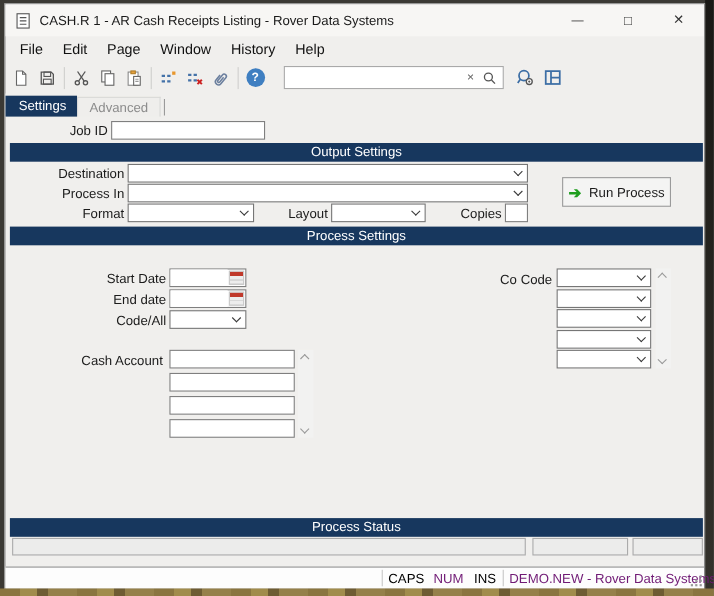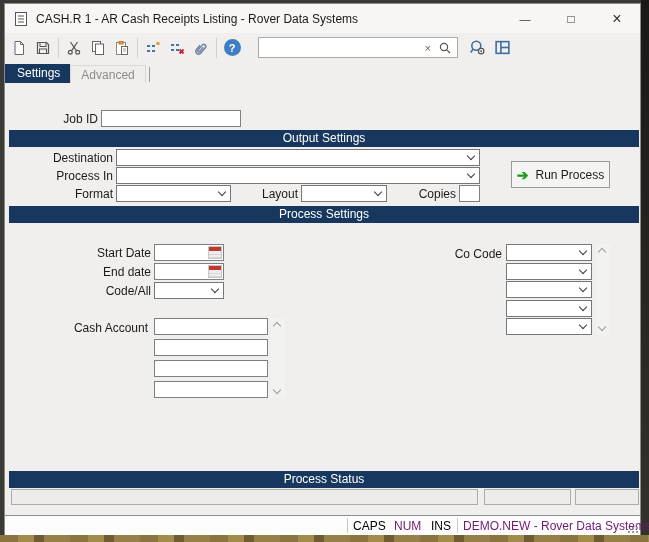--- a/index.html
+++ b/index.html
@@ -110,20 +110,28 @@
           </svg>
       </span>
       <span class="title-text">CASH.R 1 - AR Cash Receipts Listing - Rover Data Systems</span>
       <div class="win-controls">
         <div class="wbtn min">—</div>
         <div class="wbtn max">□</div>
         <div class="wbtn close">×</div>
       </div>
     </div>
 
+    <div class="menubar">
+      <span class="menu-item">File</span>
+      <span class="menu-item">Edit</span>
+      <span class="menu-item">Page</span>
+      <span class="menu-item">Window</span>
+      <span class="menu-item">History</span>
+      <span class="menu-item">Help</span>
+    </div>
 
     <div class="toolbar">
       <div class="tbtn">
         <svg width="16" height="16" viewBox="0 0 16 16">
             <path d="M4 1.5 H9.5 L12.5 4.5 V14.5 H4 Z" fill="#fff" stroke="#666"></path>
             <path d="M9.5 1.5 V4.5 H12.5" fill="none" stroke="#666"></path>
           </svg>
       </div>
       <div class="tbtn">
         <svg width="16" height="16" viewBox="0 0 16 16">

